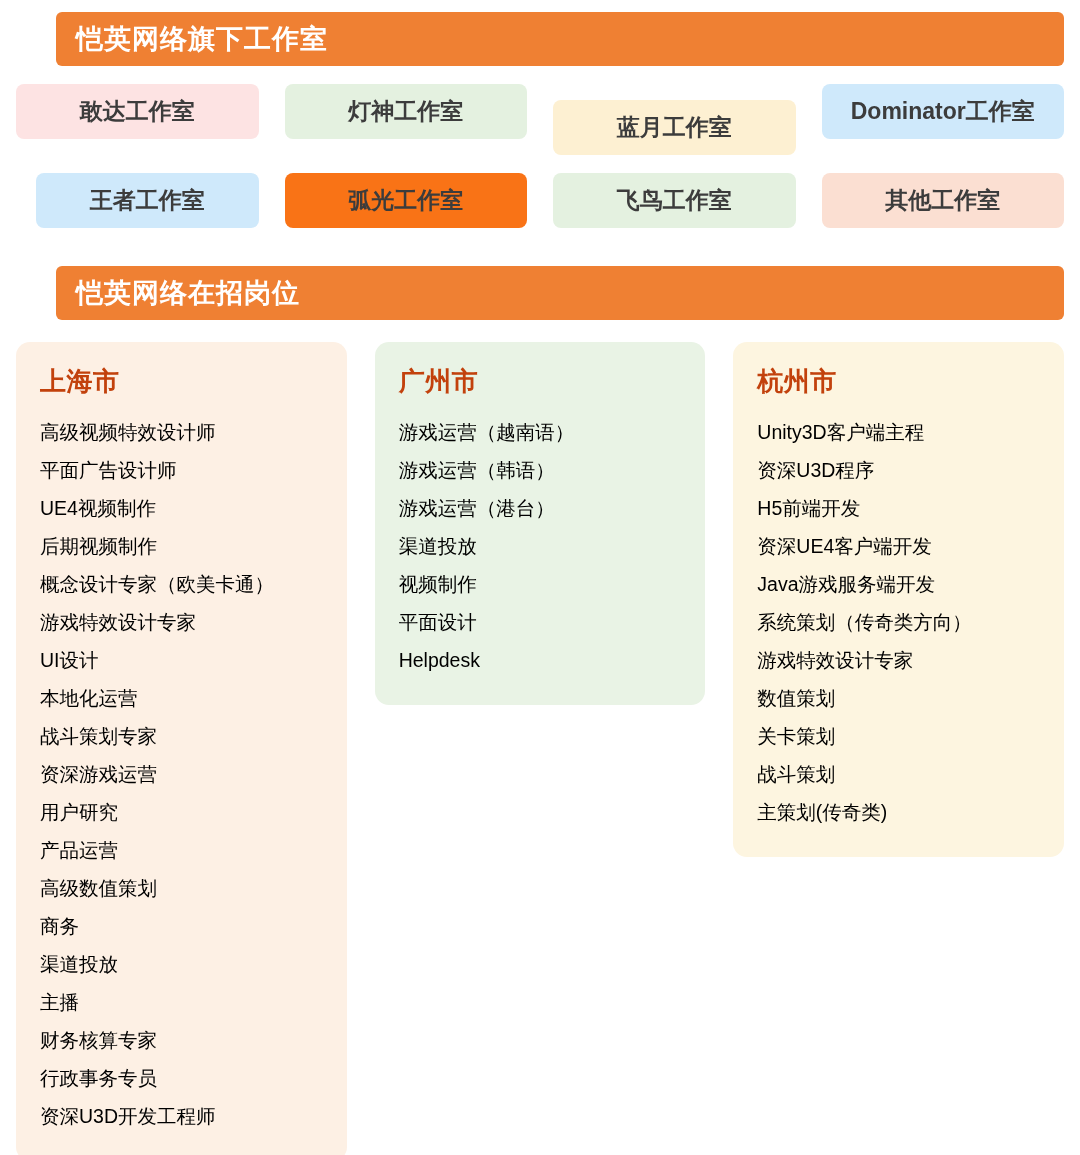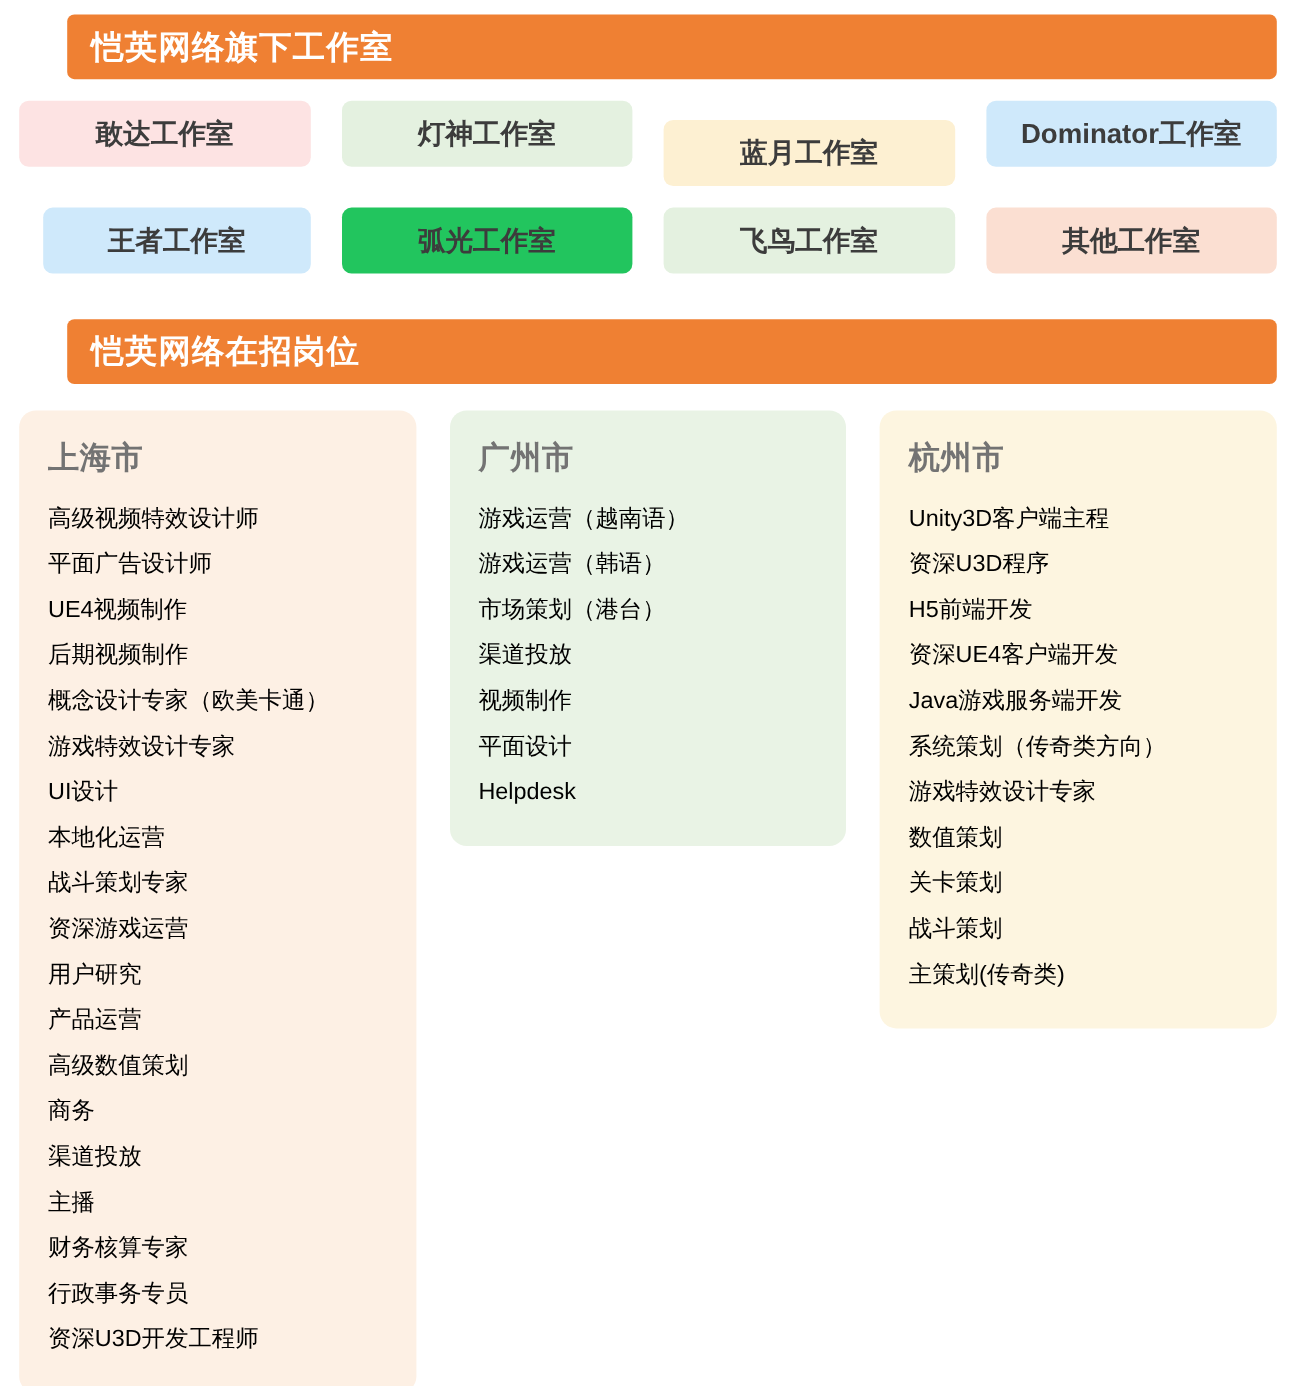--- a/index.html
+++ b/index.html
@@ -75,21 +75,21 @@
   }
   .job-col {
     border-radius: 14px;
     box-sizing: border-box;
     padding: 22px 24px 26px 24px;
     flex: 1 1 0;
   }
   .job-col .city {
     font-size: 26px;
     font-weight: bold;
-    color: #737373;
+    color: #c2410c;
     margin-bottom: 14px;
     letter-spacing: 0.5px;
   }
   .job-list {
     list-style: none;
     margin: 0;
     padding: 0;
   }
   .job-list li {
     font-size: 19.5px;
@@ -116,21 +116,21 @@
       </div>
       <div class="chip" style="background: rgb(253, 240, 210); margin-top: 16px;">
         <span>蓝月工作室</span>
       </div>
       <div class="chip" style="background: rgb(207, 233, 251);">
         <span>Dominator工作室</span>
       </div>
       <div class="chip" style="background: rgb(207, 233, 251); margin-left: 20px;">
         <span>王者工作室</span>
       </div>
-      <div class="chip" style="background: #22c55e;">
+      <div class="chip" style="background: #f97316;">
         <span>弧光工作室</span>
       </div>
       <div class="chip" style="background: rgb(228, 241, 224);">
         <span>飞鸟工作室</span>
       </div>
       <div class="chip" style="background: rgb(251, 223, 210);">
         <span>其他工作室</span>
       </div>
     </div>
 
@@ -161,21 +161,21 @@
           <li>财务核算专家</li>
           <li>行政事务专员</li>
           <li>资深U3D开发工程师</li>
         </ul>
       </div>
       <div class="job-col" style="background: rgb(233, 243, 229);">
         <div class="city">广州市</div>
         <ul class="job-list">
           <li>游戏运营（越南语）</li>
           <li>游戏运营（韩语）</li>
-          <li>市场策划（港台）</li>
+          <li>游戏运营（港台）</li>
           <li>渠道投放</li>
           <li>视频制作</li>
           <li>平面设计</li>
           <li>Helpdesk</li>
         </ul>
       </div>
       <div class="job-col" style="background: rgb(253, 245, 224);">
         <div class="city">杭州市</div>
         <ul class="job-list">
           <li>Unity3D客户端主程</li>

